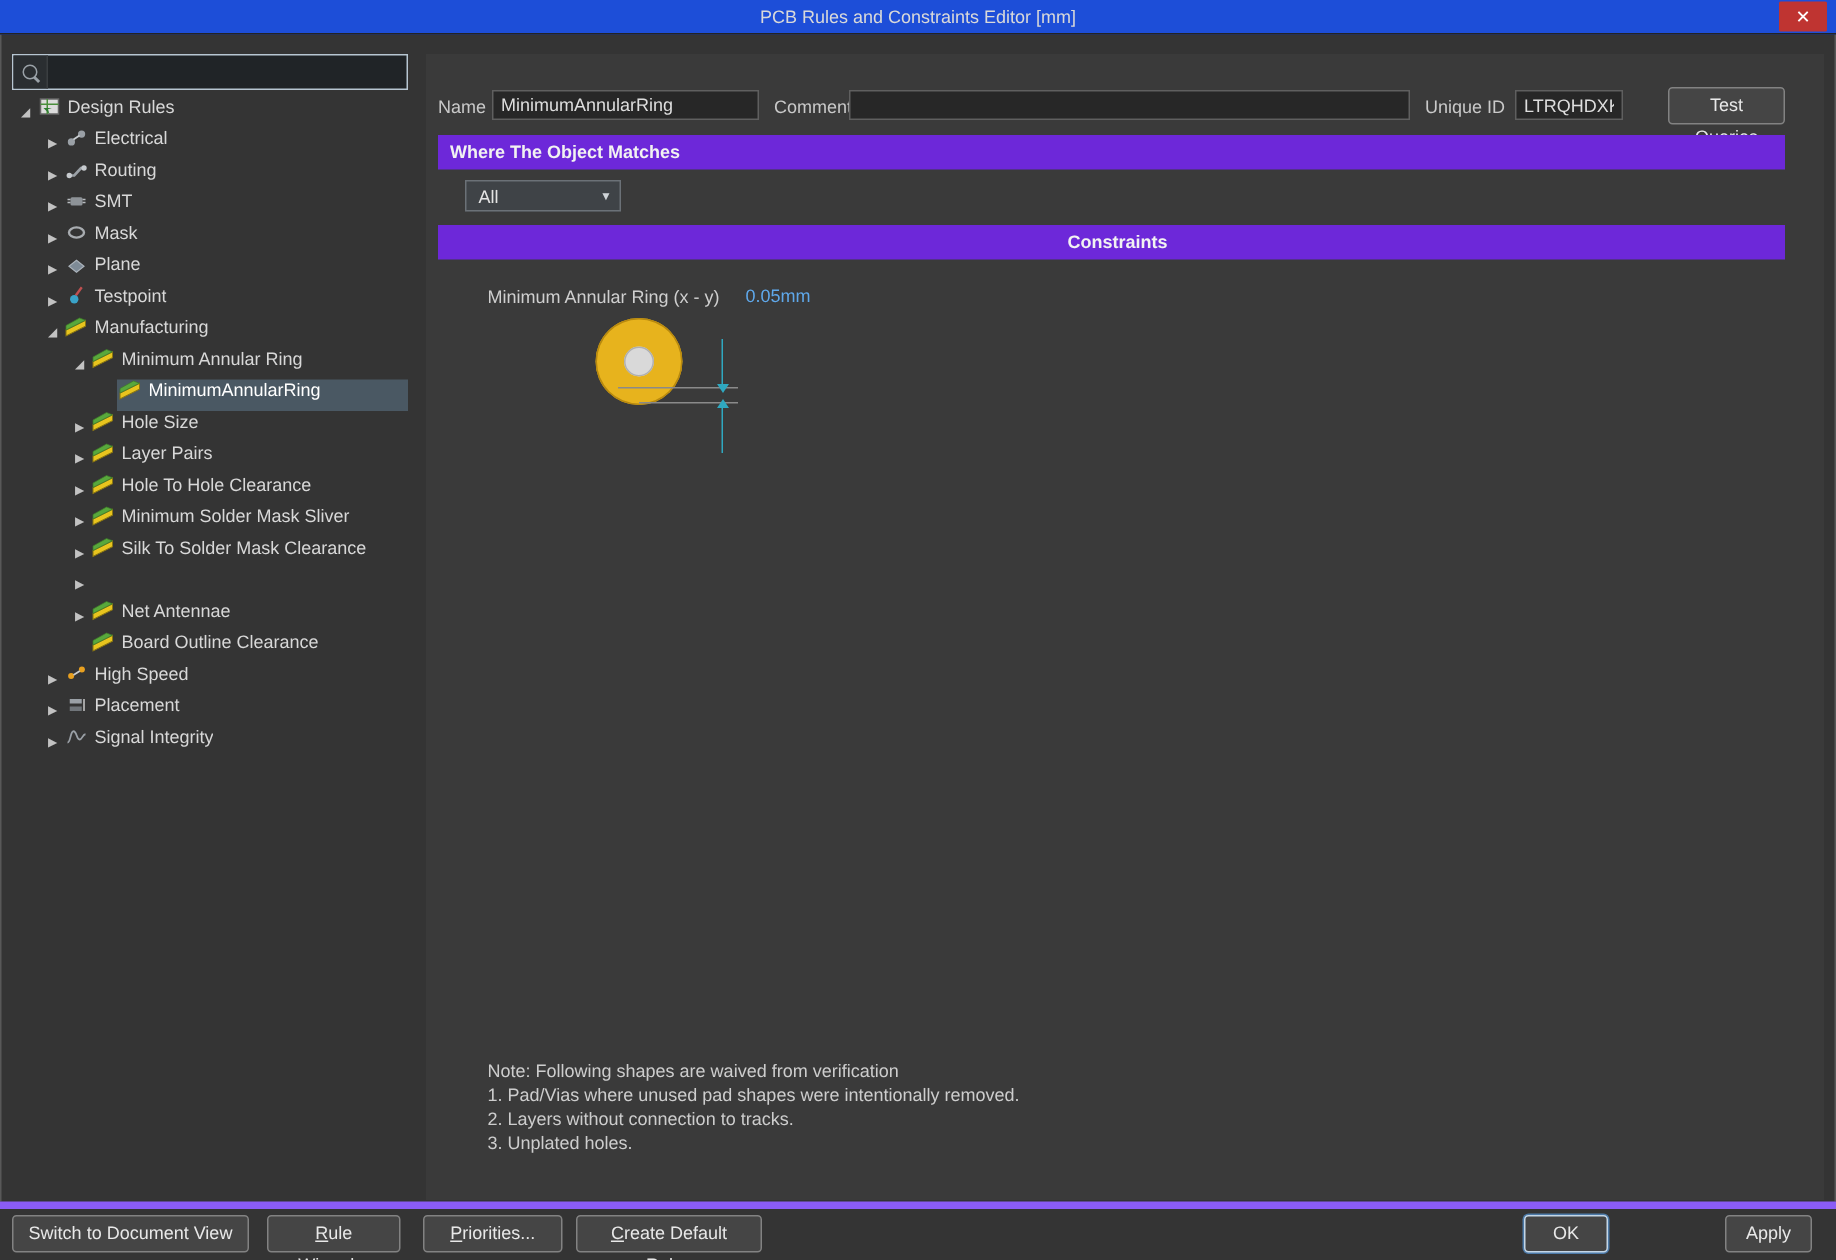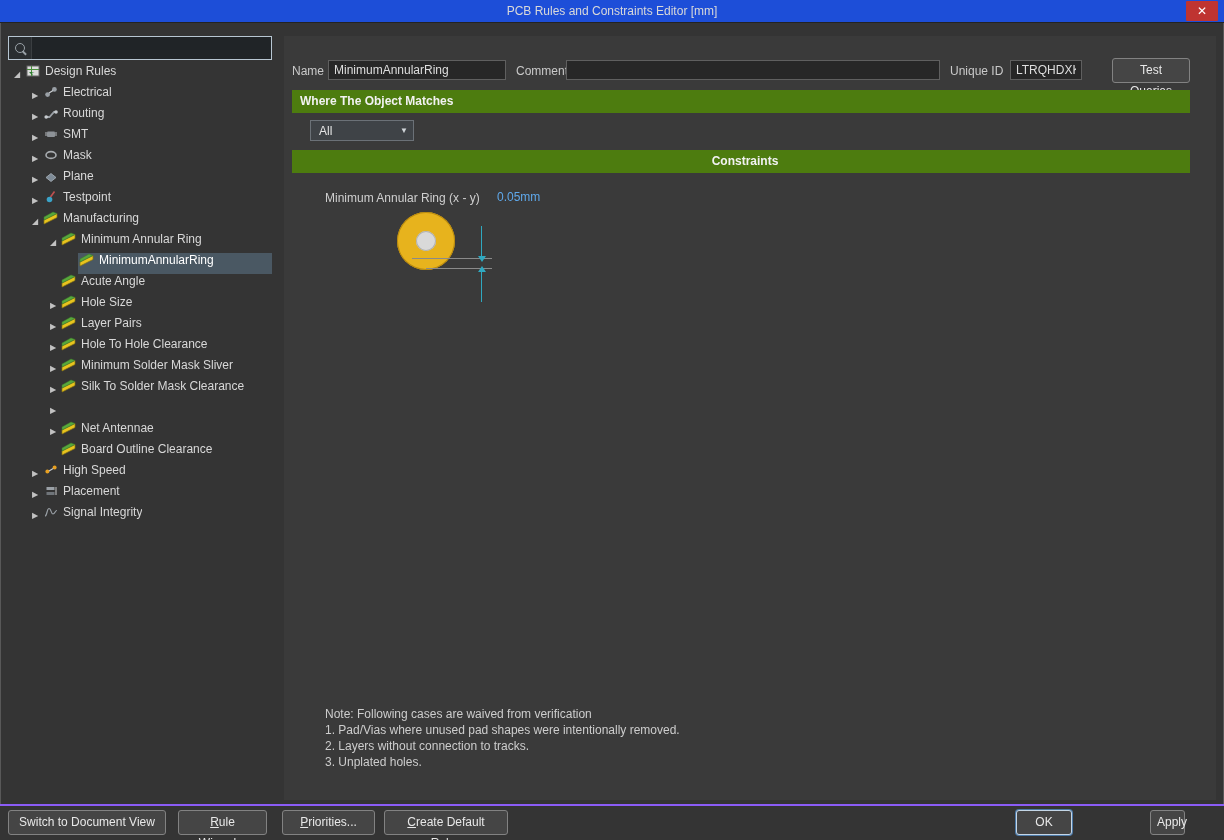--- a/index.html
+++ b/index.html
@@ -35,21 +35,21 @@
   .tree-label{padding-left:3px;color:#d8d8d8;overflow:hidden;text-overflow:ellipsis;}
   .tree-row.selected .tree-label{color:#fff;}
   
   .main{position:absolute;left:284px;top:36px;width:932px;bottom:40px;background:#3a3a3a;}
   .fld-label{position:absolute;color:#c9c9c9;line-height:22px;height:22px;}
   .txt{position:absolute;height:20px;background:#272727;border:1px solid #5f5f5f;color:#dedede;
     font-family:"Liberation Sans",sans-serif;font-size:12px;padding:0 5px;box-sizing:border-box;outline:none;}
   .btn{background:#454545;border:1px solid #828282;color:#e8e8e8;border-radius:3px;
     font-family:"Liberation Sans",sans-serif;font-size:12px;cursor:pointer;}
   .test-queries{position:absolute;left:828px;top:22px;width:78px;height:25px;}
-  .section-bar{position:absolute;left:8px;width:898px;height:23px;background:#4d7c0f;
+  .section-bar{position:absolute;left:8px;width:898px;height:23px;background:#6d28d9;
     color:#f2f2f2;font-weight:bold;line-height:23px;padding-left:8px;box-sizing:border-box;}
   .where-bar{top:54px;}
   .constraints-bar{top:114px;text-align:center;}
   .dropdown{position:absolute;left:26px;top:84px;width:104px;height:21px;background:#3f4347;
     border:1px solid #6b7177;display:flex;align-items:center;cursor:pointer;box-sizing:border-box;}
   .dropdown .dd-val{flex:1;padding-left:8px;color:#e4e4e4;}
   .dropdown .dd-arrow{width:18px;text-align:center;font-size:8px;color:#cfd4d8;}
   .constraint-label{position:absolute;left:41px;top:155px;color:#cfcfcf;}
   .constraint-value{position:absolute;left:213px;top:154px;color:#5fa8ea;}
   .donut{position:absolute;left:113px;top:176px;width:58px;height:58px;border-radius:50%;
@@ -62,31 +62,31 @@
   .vline{position:absolute;width:1px;background:#2fa8c0;left:197px;}
   .vl-top{top:190px;height:30px;}
   .vl-bot{top:236px;height:30px;}
   .arrhead{position:absolute;width:0;height:0;left:193.5px;
     border-left:4px solid transparent;border-right:4px solid transparent;}
   .ah-down{top:220px;border-top:6px solid #2fa8c0;}
   .ah-up{top:230px;border-bottom:6px solid #2fa8c0;}
   .notes{position:absolute;left:41px;top:670px;color:#cdcdcd;line-height:16px;}
   
   .footer{position:absolute;left:0;right:0;bottom:0;height:34px;background:#343434;
-    border-top:2px solid #8b5cf6;}
+    border-top:5px solid #8b5cf6;}
   .footer .btn{position:absolute;top:4px;height:25px;}
   .btn .lbl{display:block;line-height:21px;}
   .ul .lbl::first-letter{text-decoration:underline;}
   .b-switch{left:8px;width:158px;}
   .b-wizard{left:178px;width:89px;}
   .b-prior{left:282px;width:93px;}
   .b-create{left:384px;width:124px;}
   .b-ok{left:1016px;width:56px;border-color:#c4d6e6;box-shadow:0 0 0 1px #4d7aa8;}
   .b-cancel{left:1067px;width:59px;margin-top:40px;}
-  .b-apply{left:1150px;width:35px;}
+  .b-apply{left:1150px;width:58px;}
 </style>
 </head>
 <body>
 
 <div class="titlebar">
   <div class="title">PCB Rules and Constraints Editor [mm]</div>
   <div class="close-btn">✕</div>
 </div>
 
 <div class="search-box">
@@ -209,32 +209,20 @@
     <div class="tree-row selected" style="padding-left: 56px;">
       <span class="arrow"></span>
       <span class="content">
         <span class="tree-icon">
           <svg width="16" height="14" viewBox="0 0 16 14">
             <polygon points="1,9 14,2.5 14,6.5 1,13" fill="#e8c41e" stroke="#8a7612" stroke-width="0.7"></polygon>
             <polygon points="1,9 14,2.5 10,1 1,6" fill="#58a83c" stroke="#3d7a2a" stroke-width="0.5"></polygon>
           </svg>
         </span>
         <span class="tree-label">MinimumAnnularRing</span>
-      </span>
-    </div>
-    <div class="tree-row" style="padding-left: 38px;">
-      <span class="arrow"></span>
-      <span class="content">
-        <span class="tree-icon">
-          <svg width="16" height="14" viewBox="0 0 16 14">
-            <polygon points="1,9 14,2.5 14,6.5 1,13" fill="#e8c41e" stroke="#8a7612" stroke-width="0.7"></polygon>
-            <polygon points="1,9 14,2.5 10,1 1,6" fill="#58a83c" stroke="#3d7a2a" stroke-width="0.5"></polygon>
-          </svg>
-        </span>
-        <span class="tree-label">Acute Angle</span>
       </span>
     </div>
     <div class="tree-row" style="padding-left: 38px;">
       <span class="arrow">▶</span>
       <span class="content">
         <span class="tree-icon">
           <svg width="16" height="14" viewBox="0 0 16 14">
             <polygon points="1,9 14,2.5 14,6.5 1,13" fill="#e8c41e" stroke="#8a7612" stroke-width="0.7"></polygon>
             <polygon points="1,9 14,2.5 10,1 1,6" fill="#58a83c" stroke="#3d7a2a" stroke-width="0.5"></polygon>
           </svg>
@@ -385,21 +373,21 @@
 
   <div class="donut"></div>
   <div class="hairline hl1"></div>
   <div class="hairline hl2"></div>
   <div class="vline vl-top"></div>
   <div class="arrhead ah-down"></div>
   <div class="vline vl-bot"></div>
   <div class="arrhead ah-up"></div>
 
   <div class="notes">
-      <div>Note: Following cases are waived from verification</div>
+      <div>Note: Following shapes are waived from verification</div>
       <div>1. Pad/Vias where unused pad shapes were intentionally removed.</div>
       <div>2. Layers without connection to tracks.</div>
       <div>3. Unplated holes.</div>
     </div>
 </div>
 
 <div class="footer">
   <button class="btn b-switch">
     <span class="lbl">Switch to Document View</span>
   </button>

